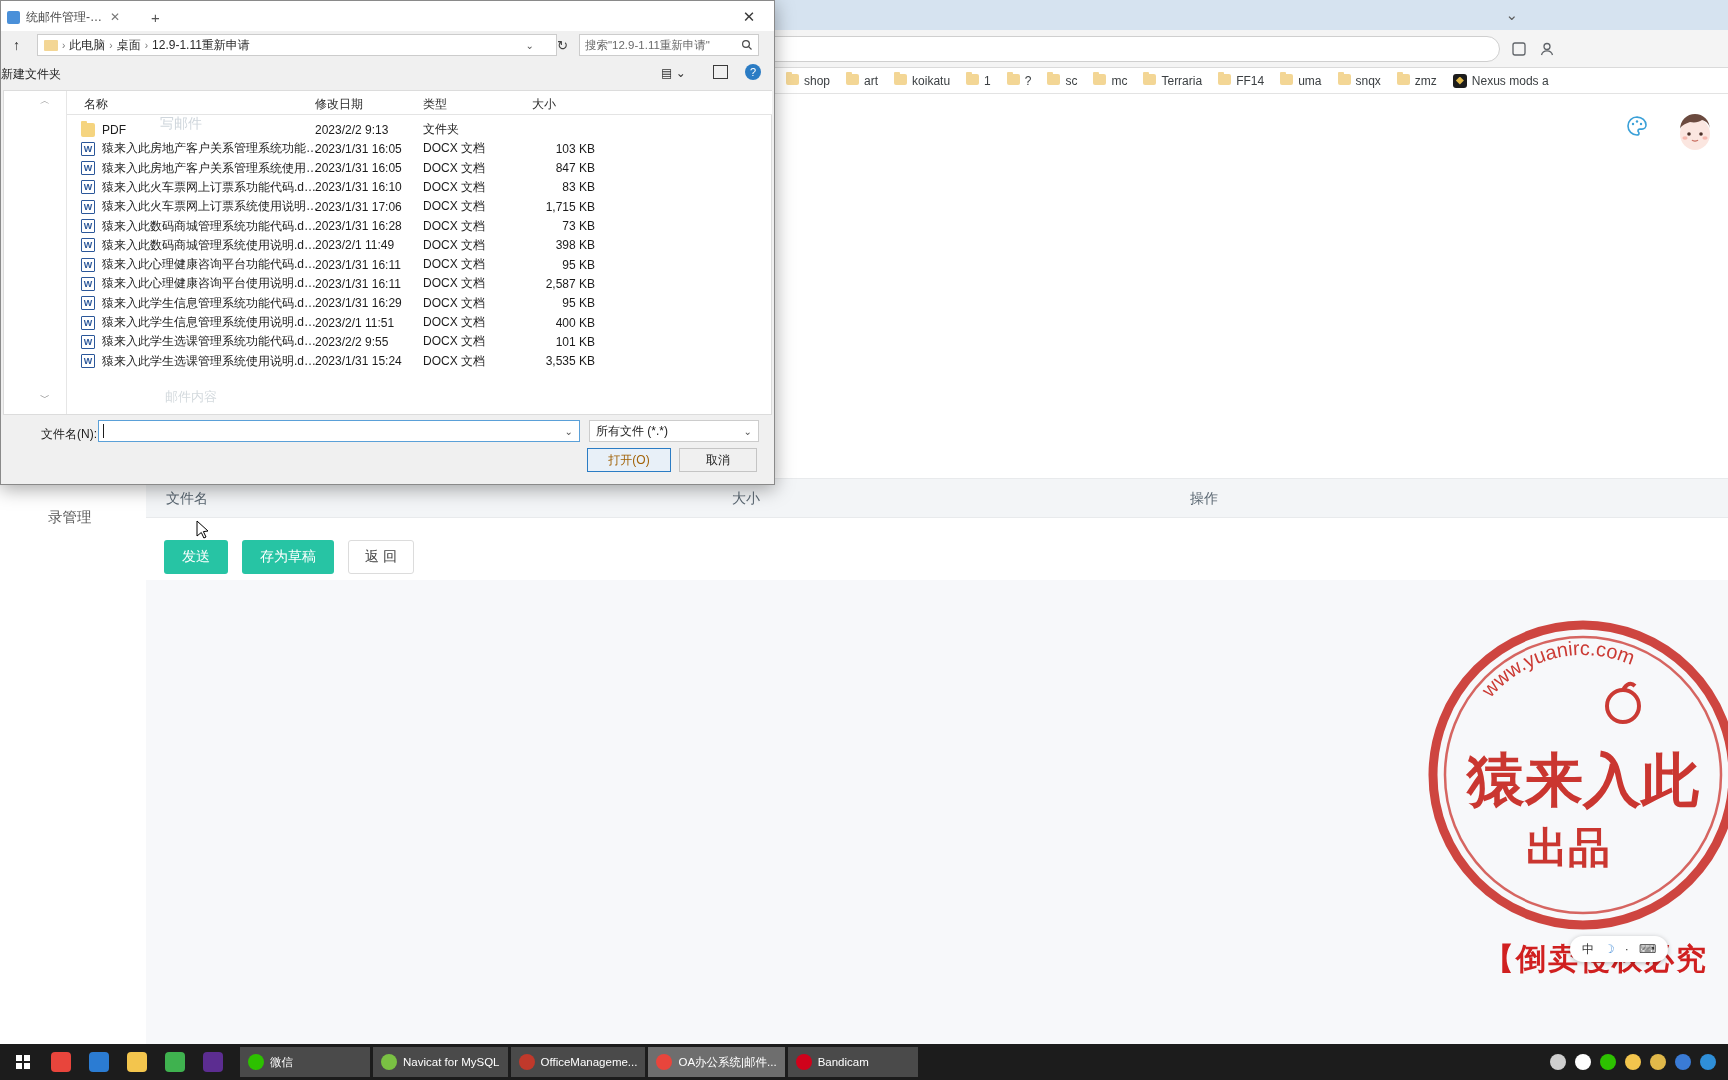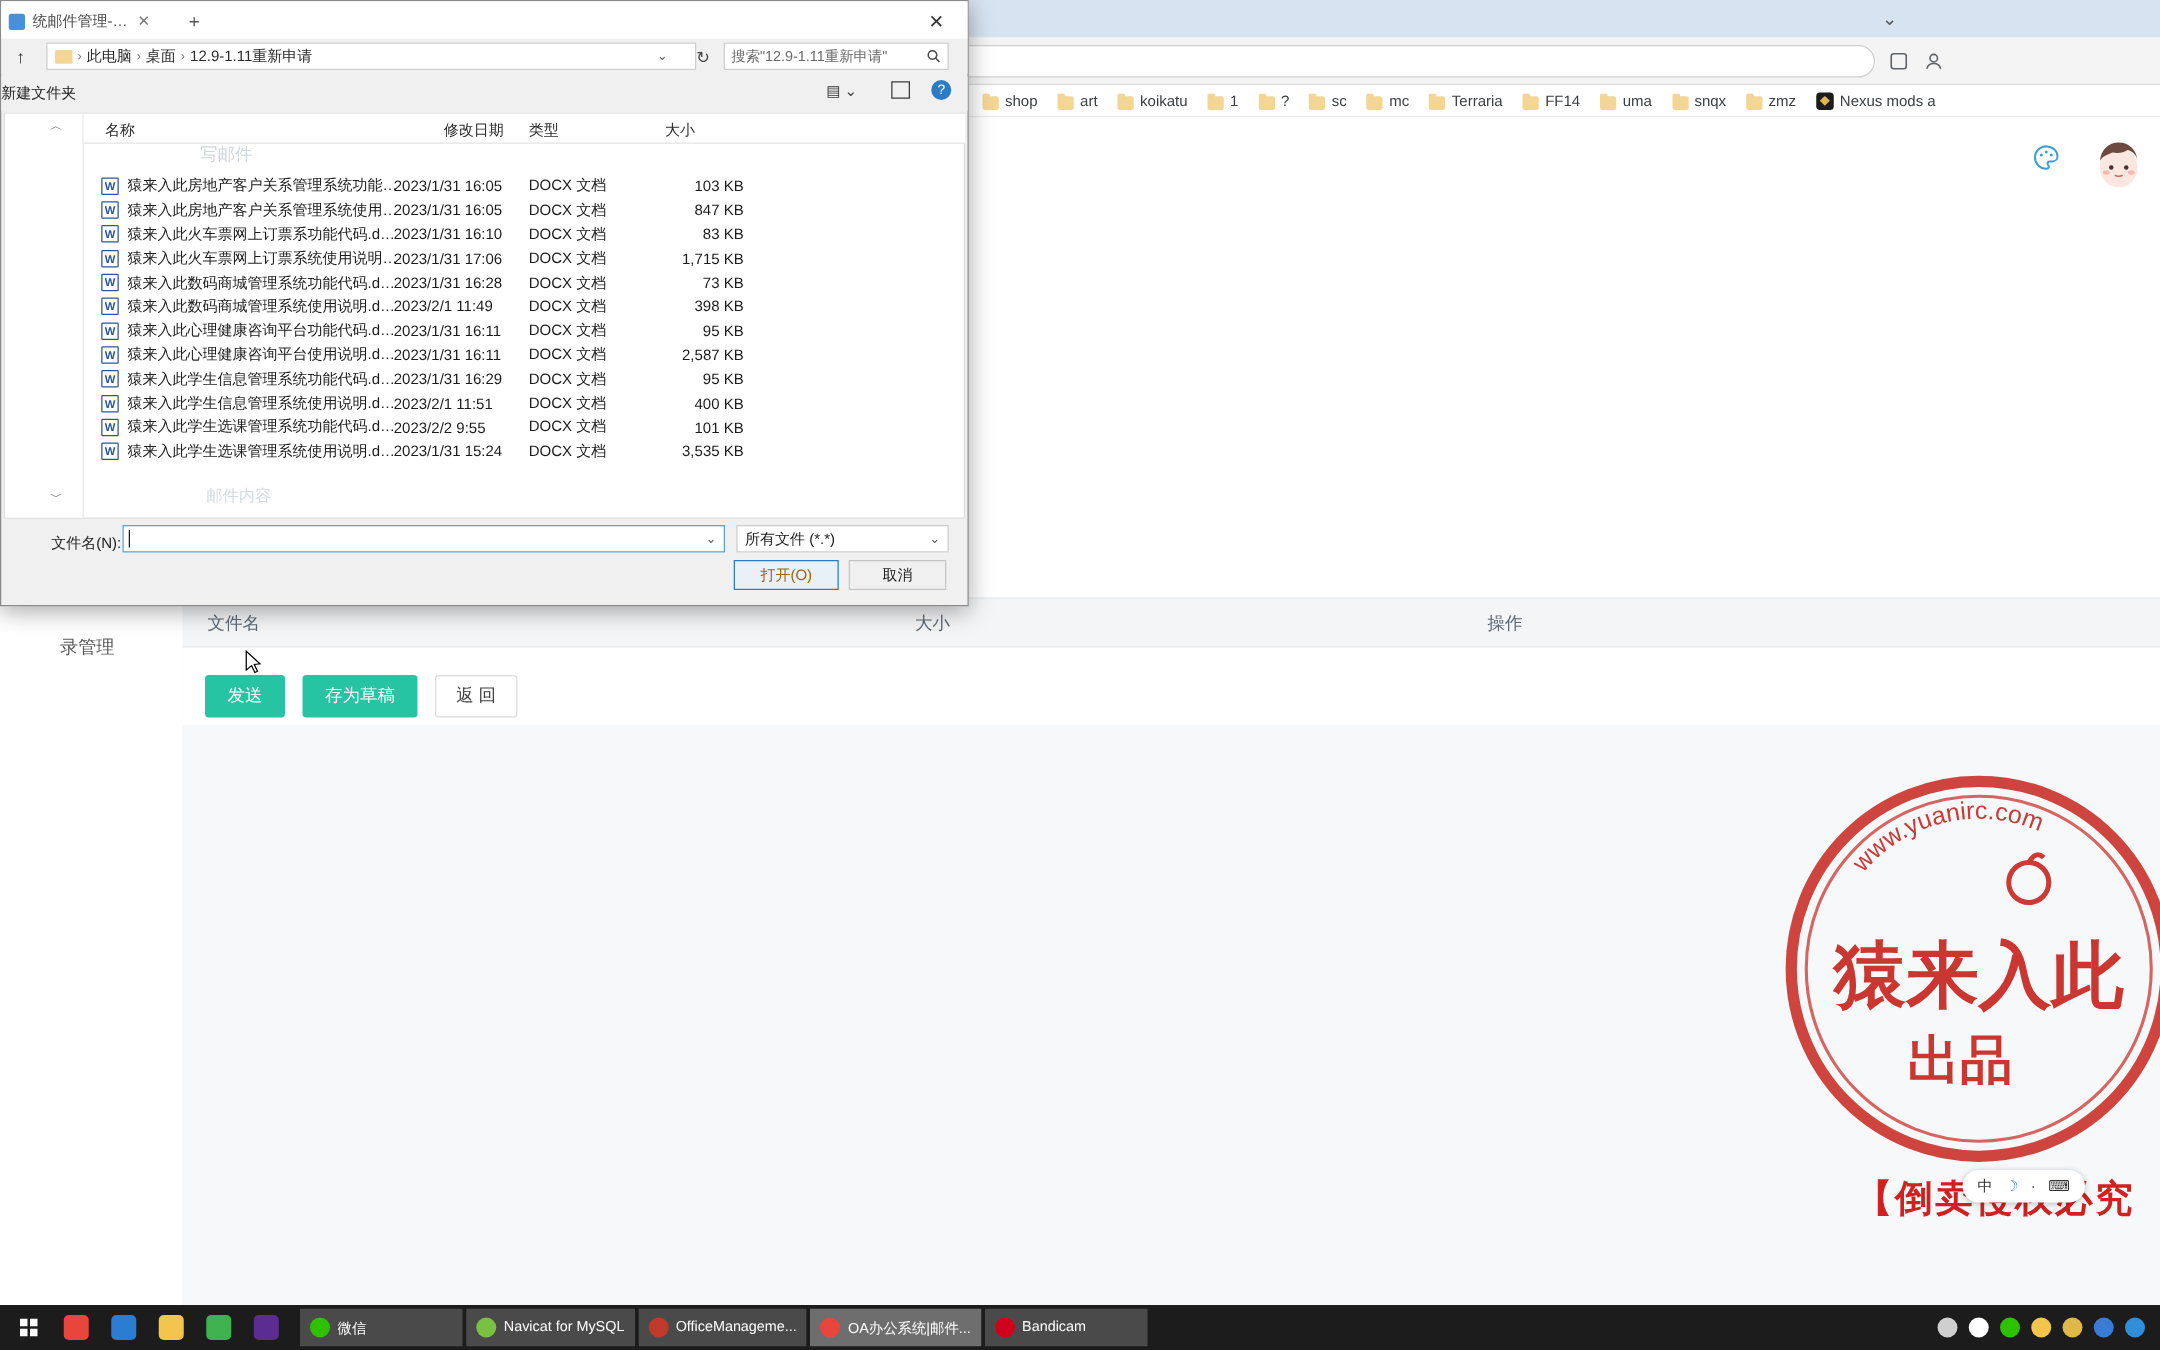--- a/index.html
+++ b/index.html
@@ -31,21 +31,21 @@
     left:60px; top:36px; width:1440px; height:26px;
     background:#ffffff; border:1px solid #cfcfcf; border-radius:13px;
   }
 
   #bookmarks-bar {
     left:0; top:68px; width:1728px; height:26px; background:#ffffff;
     border-bottom:1px solid #e3e3e3;
     display:flex; align-items:center; gap:4px; padding-left:780px;
     font-size:12px; color:#3c4043; white-space:nowrap; overflow:hidden;
   }
-  .bm { display:flex; align-items:flex-end; gap:5px; padding:2px 6px; border-radius:4px; }
+  .bm { display:flex; align-items:flex-start; gap:5px; padding:2px 6px; border-radius:4px; }
   .bm-folder {
     width:13px; height:11px; background:#f3d695; border-radius:1px 2px 2px 2px;
     position:relative; flex:none;
   }
   .bm-folder:before{
     content:""; position:absolute; left:0; top:-2px; width:6px; height:3px;
     background:#f3d695; border-radius:1px 1px 0 0;
   }
   .nexus-icon{
     width:14px;height:14px;background:#1c1c1c;border-radius:3px;flex:none;
@@ -170,21 +170,21 @@
   #nav-pane {
     left:0; top:0; width:63px; height:323px; background:#ffffff;
     border-right:1px solid #e6e6e6;
   }
   #list-head {
     left:63px; top:0; width:705px; height:24px; background:#ffffff;
     border-bottom:1px solid #e4e4e4;
   }
   .lh { position:absolute; top:5px; font-size:12px; color:#2b2b2b; }
   .col-name { left:17px; }
-  .col-date { left:248px;margin-left:40px; }
+  .col-date { left:248px; }
   .col-type { left:356px; }
   .col-size { left:465px; }
 
   .frow {
     position:absolute; left:63px; width:705px; height:19px;
     display:flex; align-items:center; font-size:12px; color:#1c1c1c;
   }
   .f-icon { width:14px; height:14px; margin-left:14px; margin-right:7px; flex:none; }
   .icon-docx {
     background:#ffffff; border:1px solid #2b579a; border-radius:1px;
@@ -504,20 +504,27 @@
       <div class="abs" style="left:36px; top:300px; font-size:10px; color:#777;">﹀</div>
     </div>
 
     <div id="list-head" class="abs">
       <div class="lh col-name">名称</div>
       <div class="lh col-date">修改日期</div>
       <div class="lh col-type">类型</div>
       <div class="lh col-size">大小</div>
     </div>
 
+  <div class="frow" style="top: 29px;">
+        <span class="f-icon icon-folder"></span>
+        <span class="f-name">PDF</span>
+        <span class="f-date">2023/2/2 9:13</span>
+        <span class="f-type">文件夹</span>
+        <span class="f-size"></span>
+      </div>
       <div class="frow" style="top: 48.3px;">
         <span class="f-icon icon-docx"></span>
         <span class="f-name">猿来入此房地产客户关系管理系统功能代...</span>
         <span class="f-date">2023/1/31 16:05</span>
         <span class="f-type">DOCX 文档</span>
         <span class="f-size">103 KB</span>
       </div>
       <div class="frow" style="top: 67.6px;">
         <span class="f-icon icon-docx"></span>
         <span class="f-name">猿来入此房地产客户关系管理系统使用说...</span>

